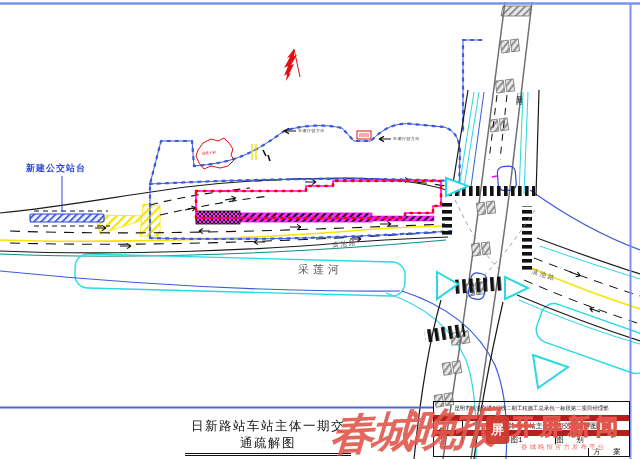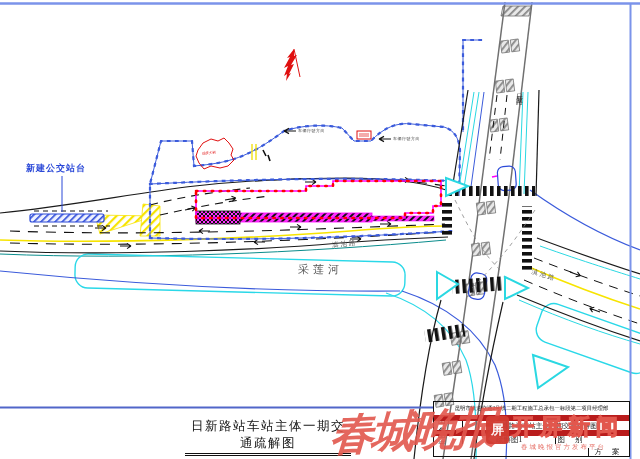--- a/index.html
+++ b/index.html
@@ -1,17 +1,17 @@
 <!DOCTYPE html>
 <html><head>
 <meta charset="utf-8">
 <style>
   html,body{margin:0;padding:0;background:#ffffff;}
   #sheet{position:relative;width:640px;height:459px;background:#fff;overflow:hidden;
-         font-family:Liberation Serif, serif;}
+         font-family:Liberation Mono, monospace;}
   #plan{position:absolute;left:0;top:0;}
   .lbl{position:absolute;white-space:nowrap;}
   .blue-note{color:#2b49d8;font-size:9px;letter-spacing:1px;font-weight:bold;}
   .tiny-red{color:#e01010;font-size:3.5px;transform:rotate(-6deg);}
   .tiny-gray{color:#444;font-size:4px;letter-spacing:.5px;}
   .roadname{color:#555;font-size:6.5px;letter-spacing:2px;}
   .vertname{color:#333;font-size:7px;writing-mode:vertical-rl;letter-spacing:2px;}
   #main-title{position:absolute;left:185px;top:418px;width:166px;font-size:12.5px;
       letter-spacing:1.5px;color:#111;border-bottom:3px double #111;padding-bottom:1px;text-align:center;}
   

